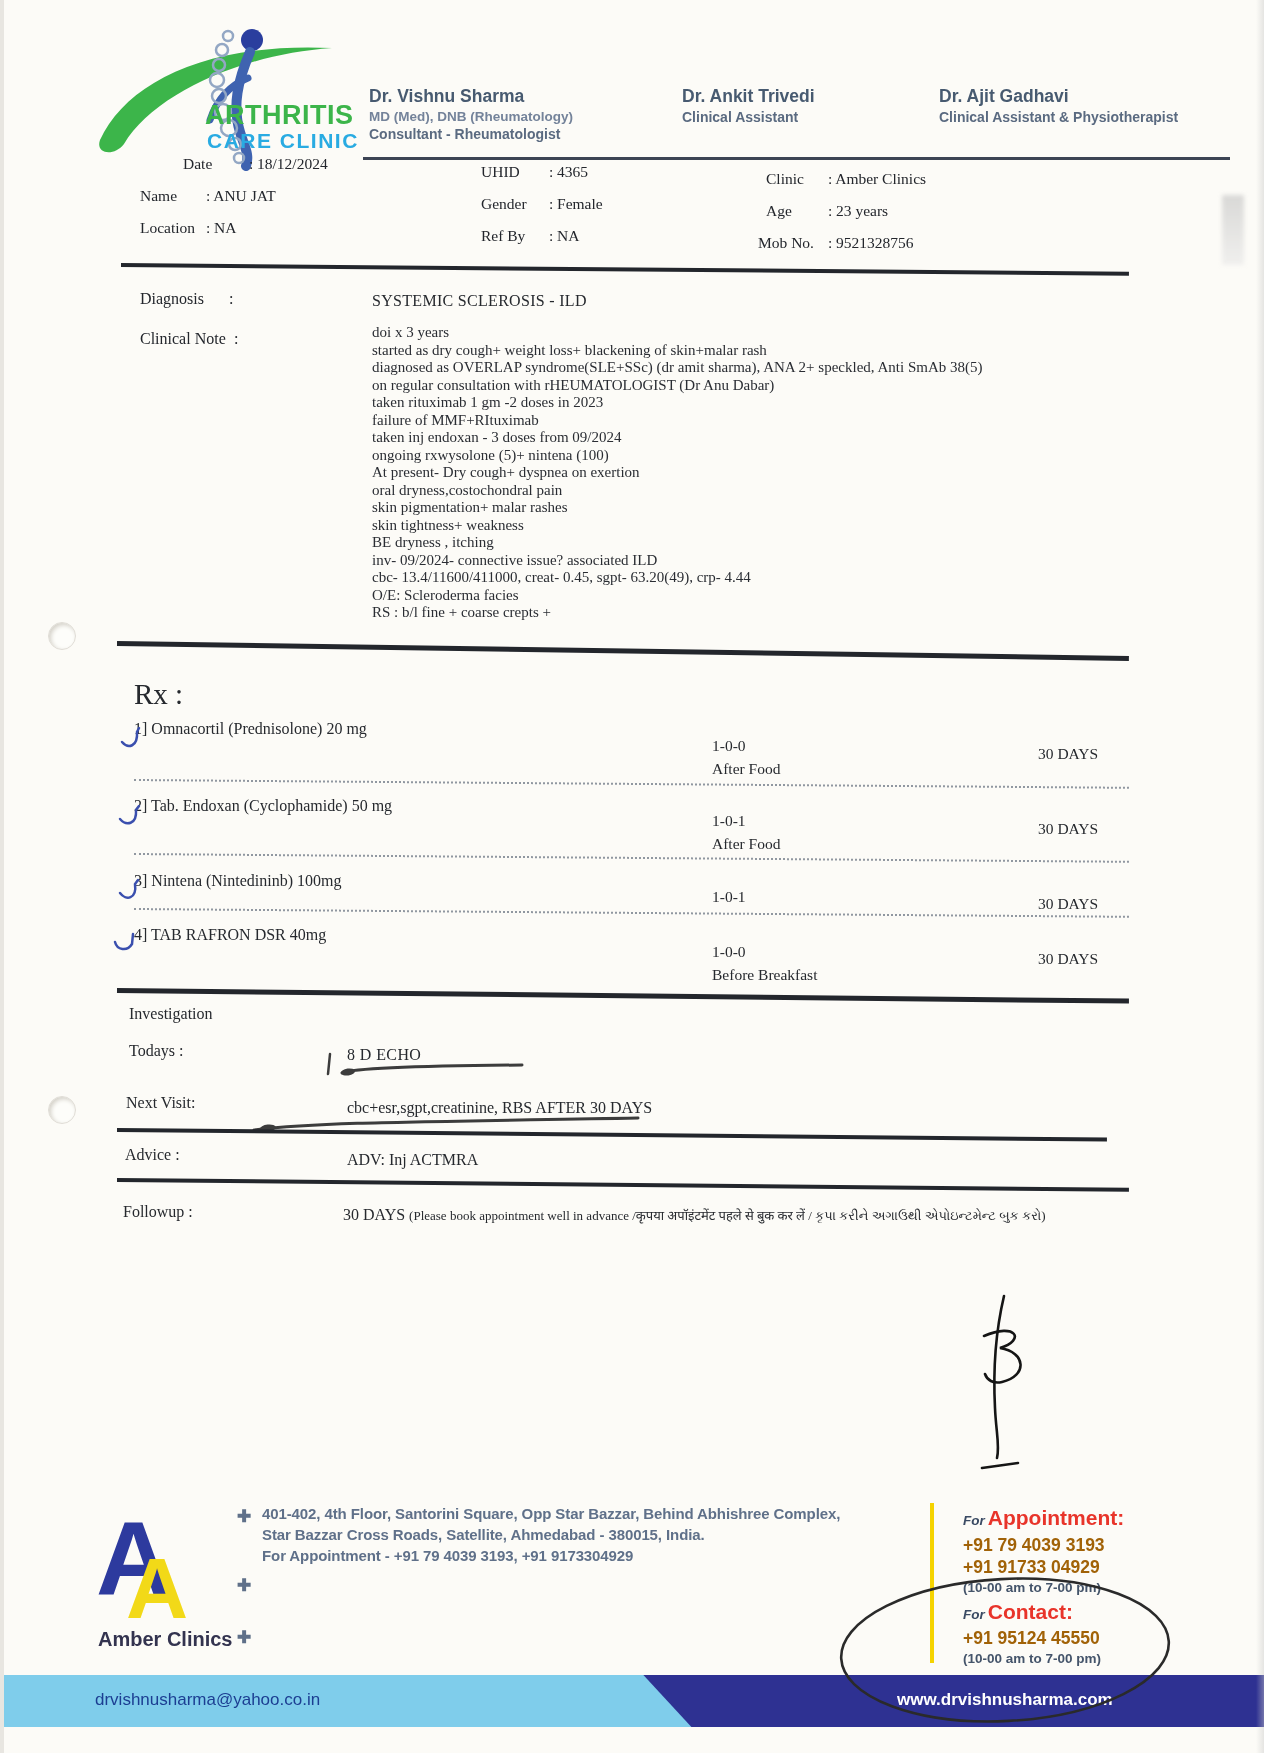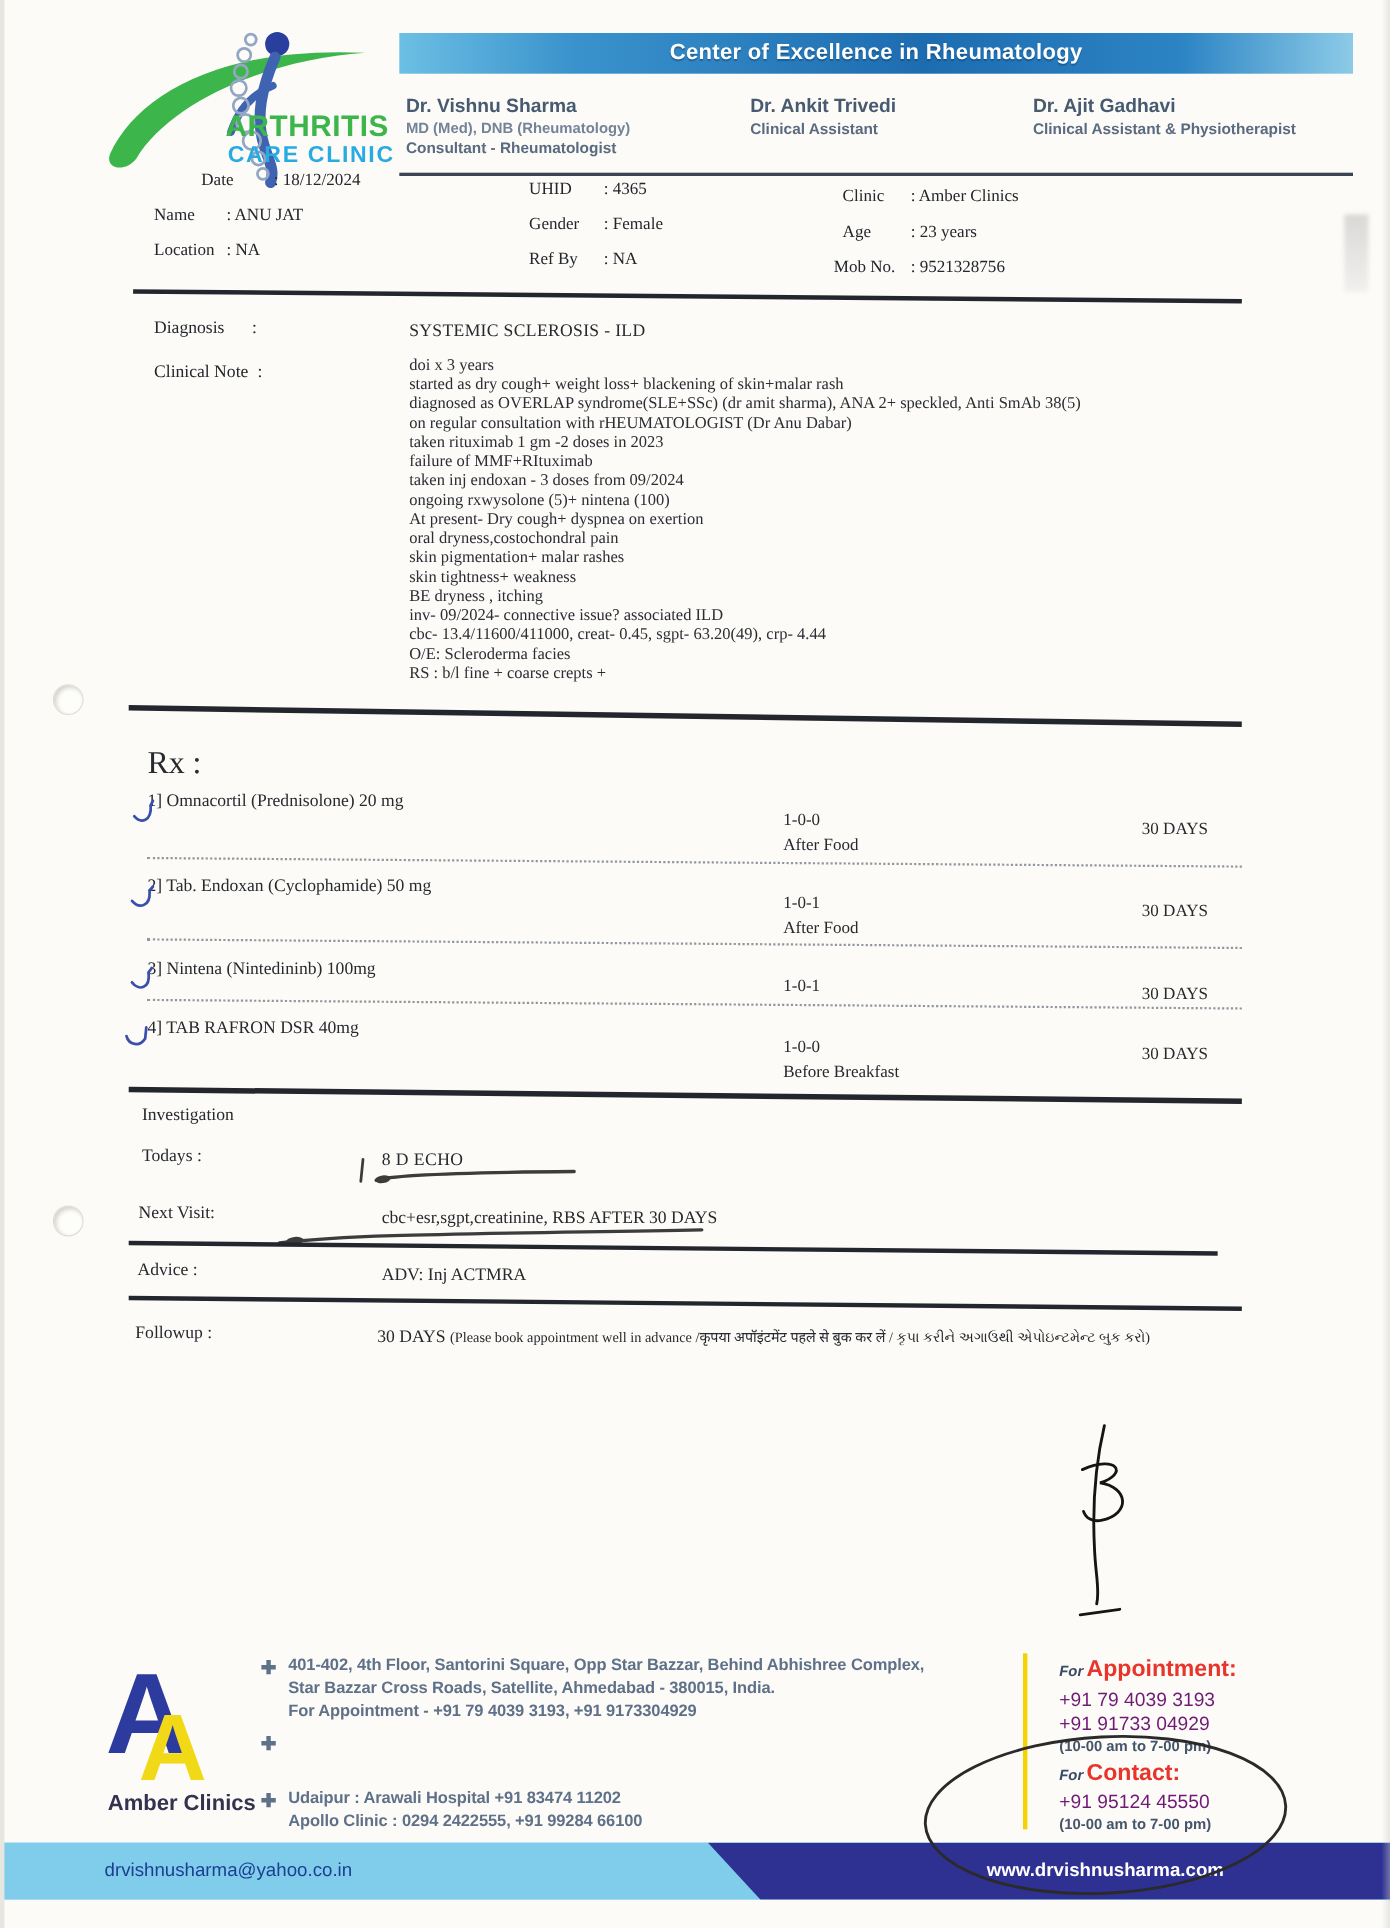--- a/index.html
+++ b/index.html
@@ -25,21 +25,21 @@
   .prow{font-size:15.5px;color:#23262c;}
   .plab{display:inline-block;}
   
   .medname{font-size:16px;}
   .medsmall{font-size:15.5px;}
   
   .addr{font-size:15px;line-height:21px;font-weight:700;color:#5f7089;letter-spacing:-.1px;}
   .plus{font-size:17px;font-weight:bold;color:#5f7089;}
   .redtitle{color:#e8342a;font-weight:bold;font-size:21px;}
   .forlab{color:#3a4a63;font-weight:bold;font-size:13.5px;margin-right:3px;font-style:italic;}
-  .fphones{font-size:17.5px;font-weight:normal;color:#701a75;line-height:22px;}
+  .fphones{font-size:17.5px;font-weight:bold;color:#a16207;line-height:22px;}
   .fhours{font-size:13.5px;font-weight:bold;color:#44546a;}
   .bbar{left:0;top:1675px;width:1264px;height:52px;background:#7fcdeb;}
   .bbar-navy{position:absolute;left:0;top:0;width:100%;height:100%;background:#2e3192;
              clip-path:polygon(50.9% 0,100% 0,100% 100%,54.7% 100%);}
   .email{left:95px;top:15px;font-size:17px;font-weight:normal;color:#1c3e92;position:absolute;}
   .website{left:897px;top:15px;font-size:17px;font-weight:bold;color:#ffffff;position:absolute;z-index:2;}
   .hole{width:26px;height:26px;border-radius:50%;background:#fdfdfa;border:1px solid #e0ddd6;
         box-shadow:inset 2px 2px 4px #d4d1c9;}
 </style>
 </head>
@@ -60,21 +60,20 @@
         <circle cx="127" cy="74" r="7"></circle>
         <circle cx="131" cy="90" r="8"></circle>
       <circle cx="137" cy="106" r="8"></circle>
         <circle cx="143" cy="122" r="6"></circle>
         <circle cx="147" cy="136" r="5"></circle>
     </g>
   </svg>
   <div class="abs sans logo1" style="left:205px;top:100px;">ARTHRITIS</div>
   <div class="abs sans logo2" style="left:207px;top:129px;">CARE CLINIC</div>
 
-  <div class="abs sans banner">Center of Excellence in Rheumatology</div>
 
   <div class="abs sans" style="left:369px;top:86px;width:300px;">
     <div class="docname">Dr. Vishnu Sharma</div>
     <div class="docsub">MD (Med), DNB (Rheumatology)</div>
     <div class="docrole">Consultant - Rheumatologist</div>
   </div>
   <div class="abs sans" style="left:682px;top:86px;width:240px;">
     <div class="docname">Dr. Ankit Trivedi</div>
     <div class="docrole">Clinical Assistant</div>
   </div>
@@ -233,22 +232,20 @@
   <div class="abs sans" style="left:98px;top:1628px;font-size:20px;font-weight:bold;color:#33334f;">Amber Clinics</div>
 
   <div class="abs sans plus" style="left:237px;top:1506px;">✚</div>
   <div class="abs sans addr pre" style="left:262px;top:1503px;width:650px;">401-402, 4th Floor, Santorini Square, Opp Star Bazzar, Behind Abhishree Complex,
 Star Bazzar Cross Roads, Satellite, Ahmedabad - 380015, India.
 For Appointment - +91 79 4039 3193, +91 9173304929</div>
 
   <div class="abs sans plus" style="left:237px;top:1575px;">✚</div>
 
   <div class="abs sans plus" style="left:237px;top:1627px;">✚</div>
-  <div class="abs sans addr pre" style="left:262px;top:1624px;width:650px;">Udaipur : Arawali Hospital +91 83474 11202
-Apollo Clinic : 0294 2422555, +91 99284 66100</div>
 
   <div class="abs" style="left:930px;top:1503px;width:4px;height:160px;background:#f5d300;"></div>
 
   <div class="abs sans" style="left:963px;top:1506px;">
     <div>
       <span class="forlab">For</span><span class="redtitle">Appointment:</span>
     </div>
     <div class="fphones pre" style="margin-top:4px;">+91 79 4039 3193
 +91 91733 04929</div>
     <div class="fhours" style="margin-top:2px;">(10-00 am to 7-00 pm)</div>

